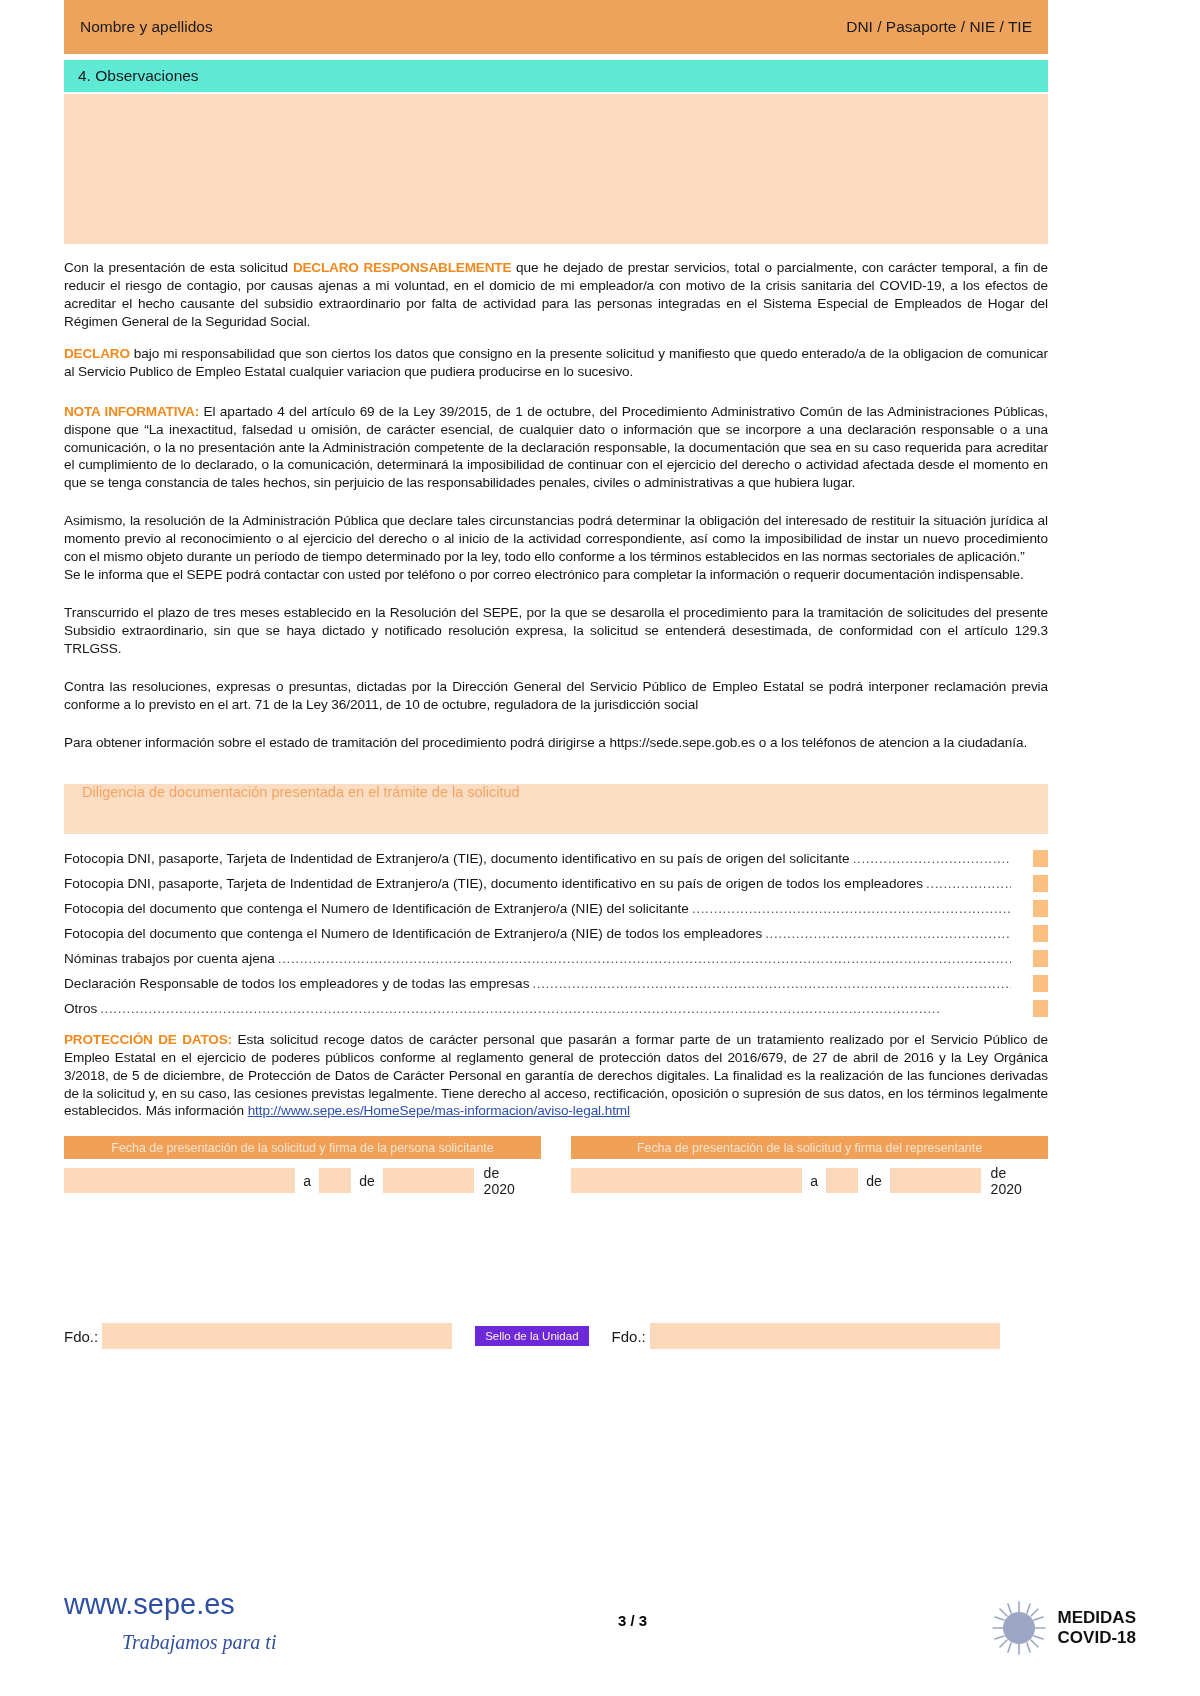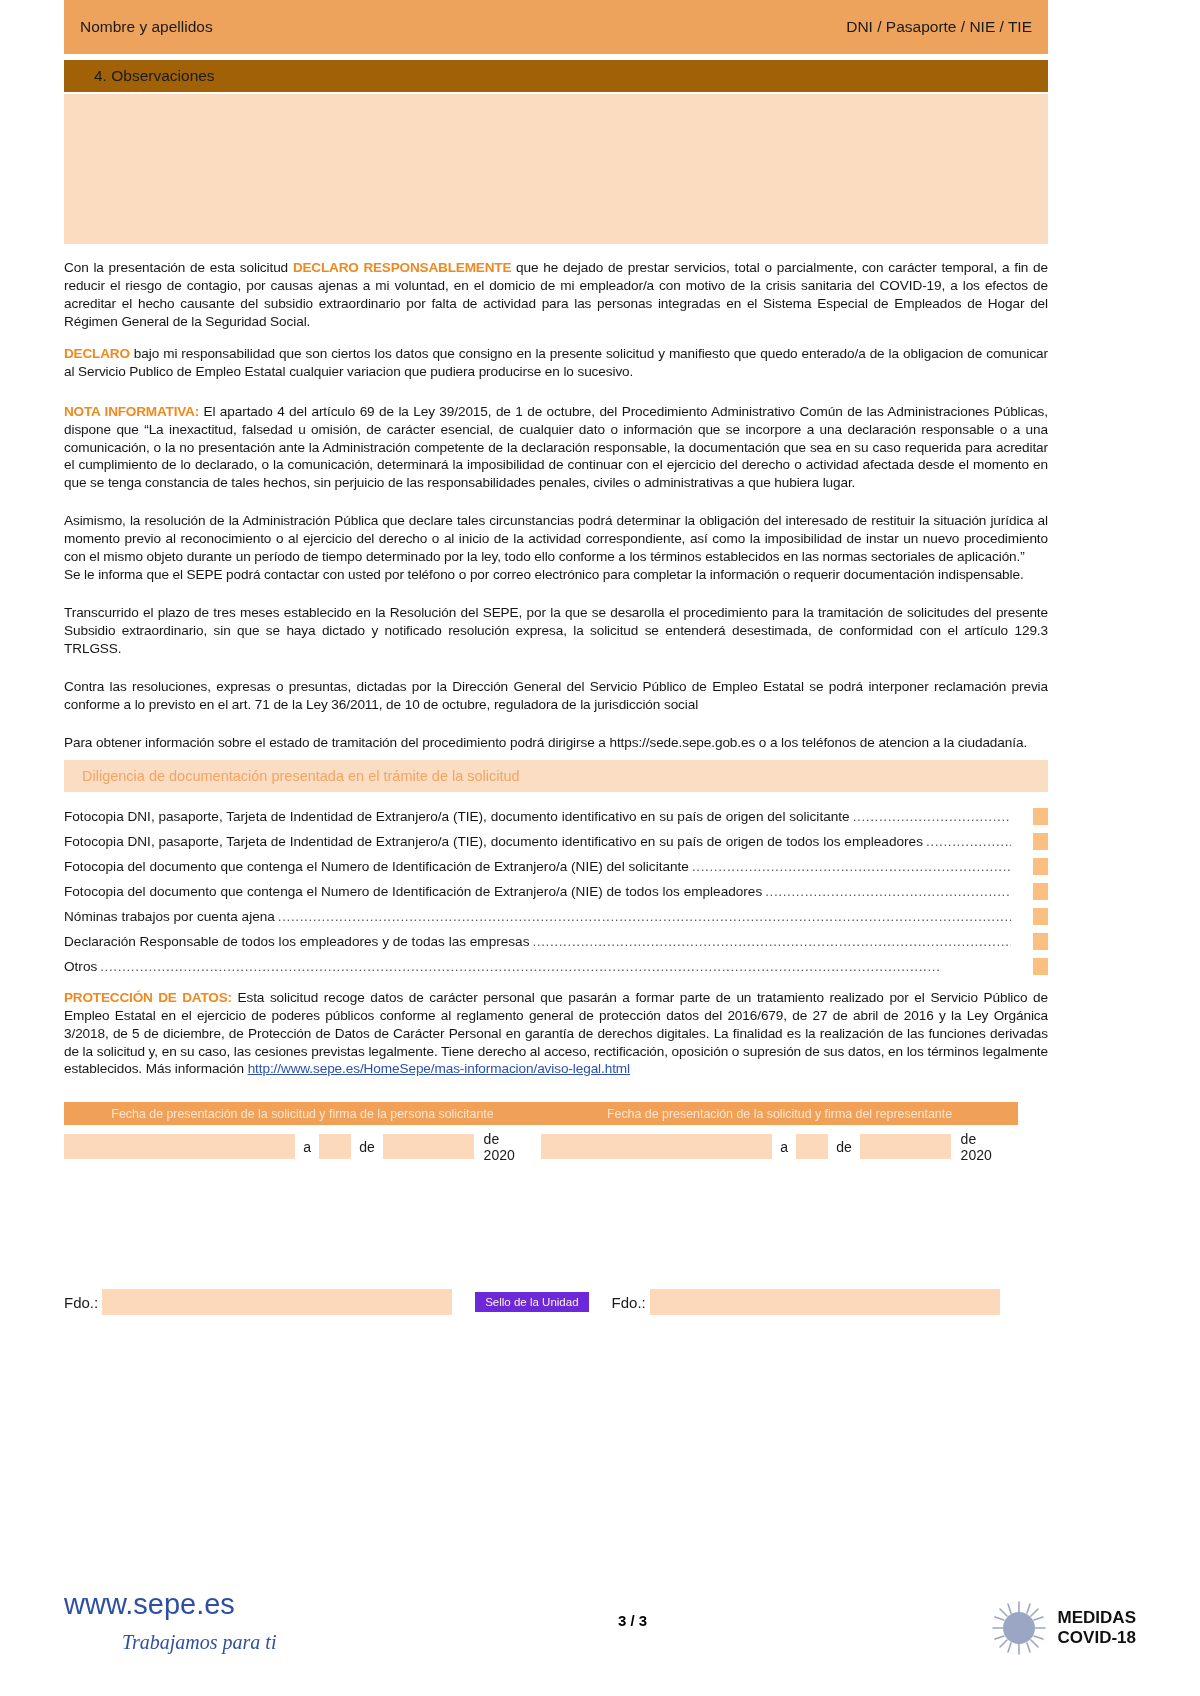--- a/index.html
+++ b/index.html
@@ -34,25 +34,25 @@
     height: 54px;
     display: flex;
     align-items: center;
     justify-content: space-between;
     padding: 16px 16px;
     box-sizing: border-box;
     font-size: 15.5px;
     color: #1a1a1a;
   }
   .bar-light {
-    background: #a16207;
+    background: #5eead4;
     height: 32px;
     display: flex;
     align-items: center;
-    padding: 0 30px;
+    padding: 0 14px;
     box-sizing: border-box;
     font-size: 15.5px;
     color: #1a1a1a;
     margin-top: 6px;
   }
   .obs-area {
     background: #fcdcc0;
     height: 150px;
     margin-top: 2px;
   }
@@ -70,28 +70,27 @@
   .para.tight { margin-top: 0; }
   .kw {
     color: #f08a1e;
     font-weight: bold;
     letter-spacing: -0.2px;
   }
 
   
   .diligencia-bar {
     background: #fbddc4;
-    height: 32px;
-    display: flex;
-    align-items: center;
+    height: 50px;
+    display: flex;
     padding-left: 18px;
     box-sizing: border-box;
     color: #f4a460;
     font-size: 14.5px;
-    margin-top: 8px;
+    margin-top: 32px;
   }
 
   
   .checklist {
     margin-top: 12px;
   }
   .check-row {
     display: flex;
     align-items: center;
     font-size: 13.6px;
@@ -124,21 +123,22 @@
     margin-top: 10px;
   }
   .link {
     color: #2a4fb5;
     text-decoration: underline;
   }
 
   
   .firma-wrap {
     display: flex;
-    margin-top: 24px;
+    gap: 30px;
+    margin-top: 16px;
   }
   .firma-col { width: 477px; }
   .firma-head {
     background: #f1a157;
     height: 23px;
     display: flex;
     align-items: center;
     justify-content: center;
     color: #fbe4d0;
     font-size: 12.4px;

